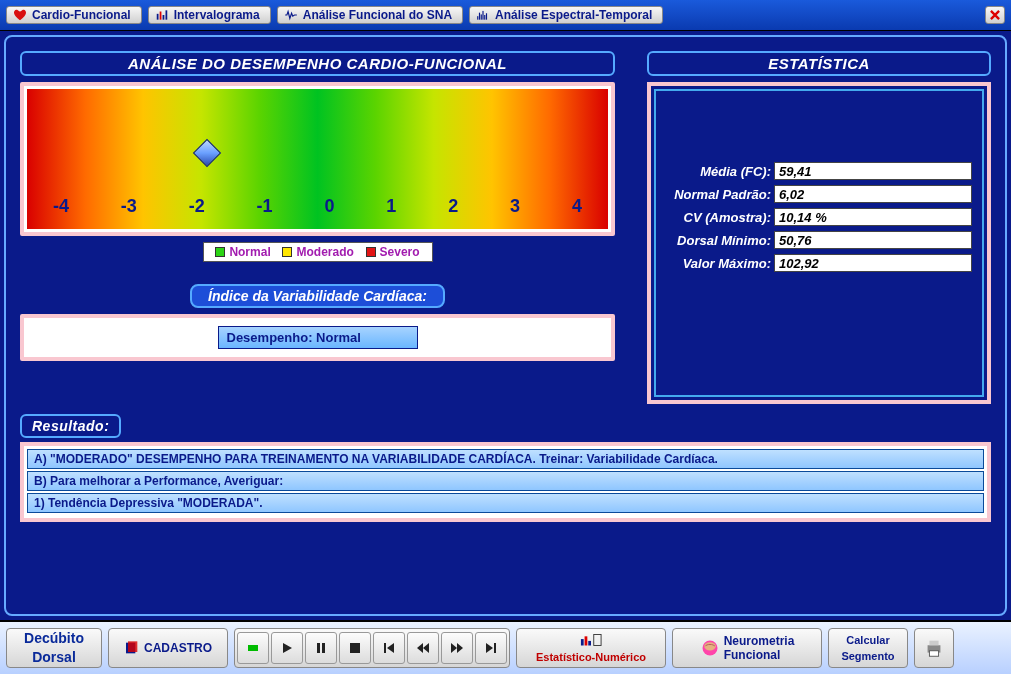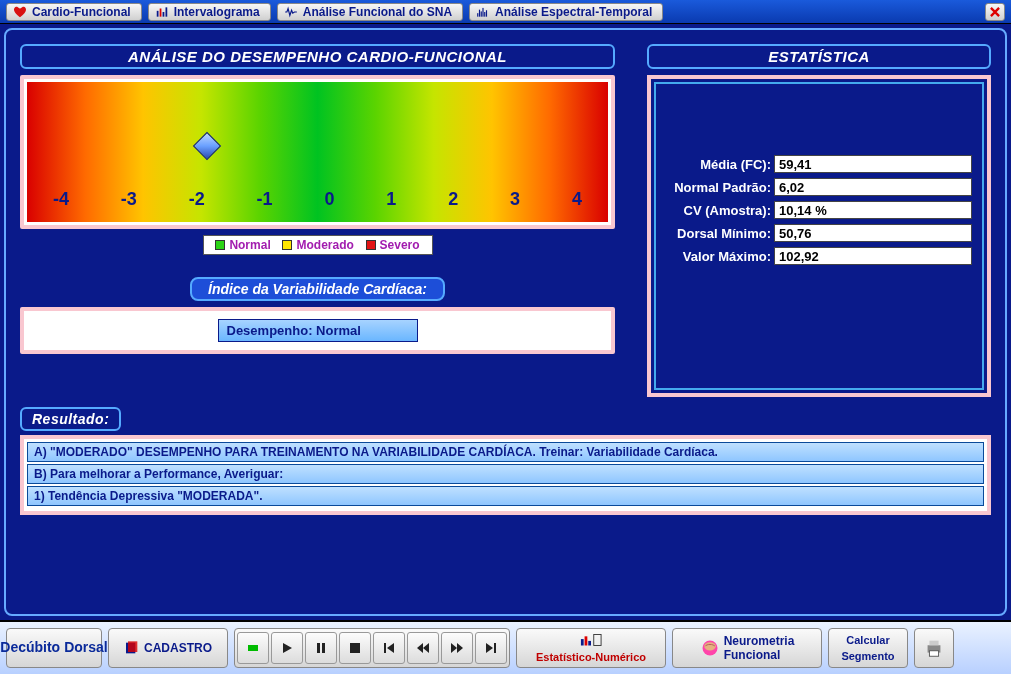--- a/index.html
+++ b/index.html
@@ -13,21 +13,21 @@
   }
   .app {
     width: 1011px;
     height: 674px;
     background: #0a1a8a;
     display: flex;
     flex-direction: column;
   }
   
   .tabbar {
-    height: 24px;
+    height: 31px;
     background: linear-gradient(#1a5adb, #0a3ab0);
     border-bottom: 1px solid #000;
     display: flex;
     align-items: center;
     gap: 6px;
     padding: 10px 6px;
   }
   .tab {
     background: linear-gradient(#f7f7f7, #d0d0d0);
     border: 1px solid #888;
@@ -176,20 +176,21 @@
   .statsinner {
     border: 2px solid #4ae;
     height: 100%;
     padding: 70px 10px 10px 10px;
   }
   .statrow {
     display: flex;
     align-items: center;
     margin-bottom: 3px;
     height: 20px;
+    font-style: italic;
   }
   .statrow label {
     color: #fff;
     font-weight: bold;
     font-size: 13px;
     width: 108px;
     text-align: right;
     padding-right: 3px;
   }
   .statrow .val {
@@ -241,21 +242,21 @@
     font-weight: bold;
     font-size: 12px;
     color: #0a1a8a;
     cursor: pointer;
     gap: 4px;
   }
   .bbtn.mode {
     width: 96px;
     text-align: center;
     line-height: 1.1;
-    flex-direction: row;
+    flex-direction: column;
     color: #0a2a9a;
     font-size: 14px;
   }
   .transport {
     background: linear-gradient(#fafafa,#d6d6d6);
     border: 1px solid #888;
     border-radius: 4px;
     height: 40px;
     display: flex;
     align-items: center;

